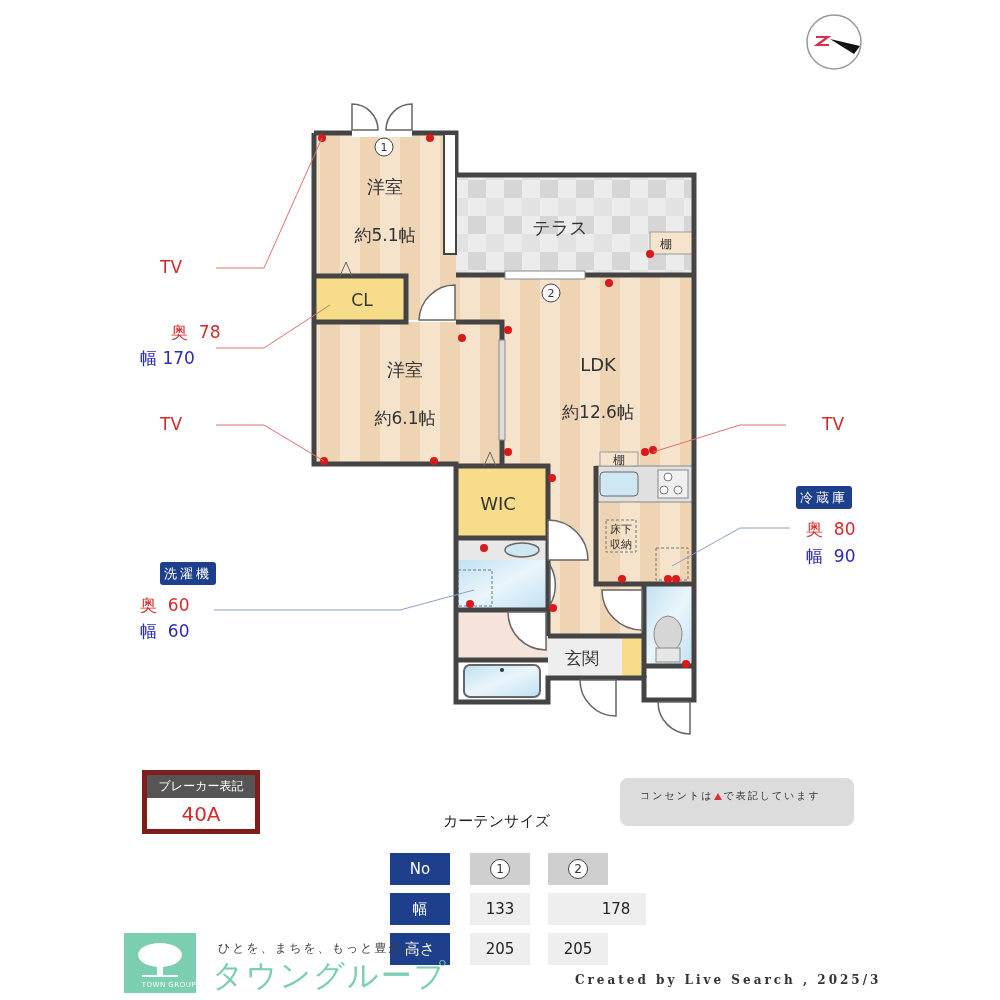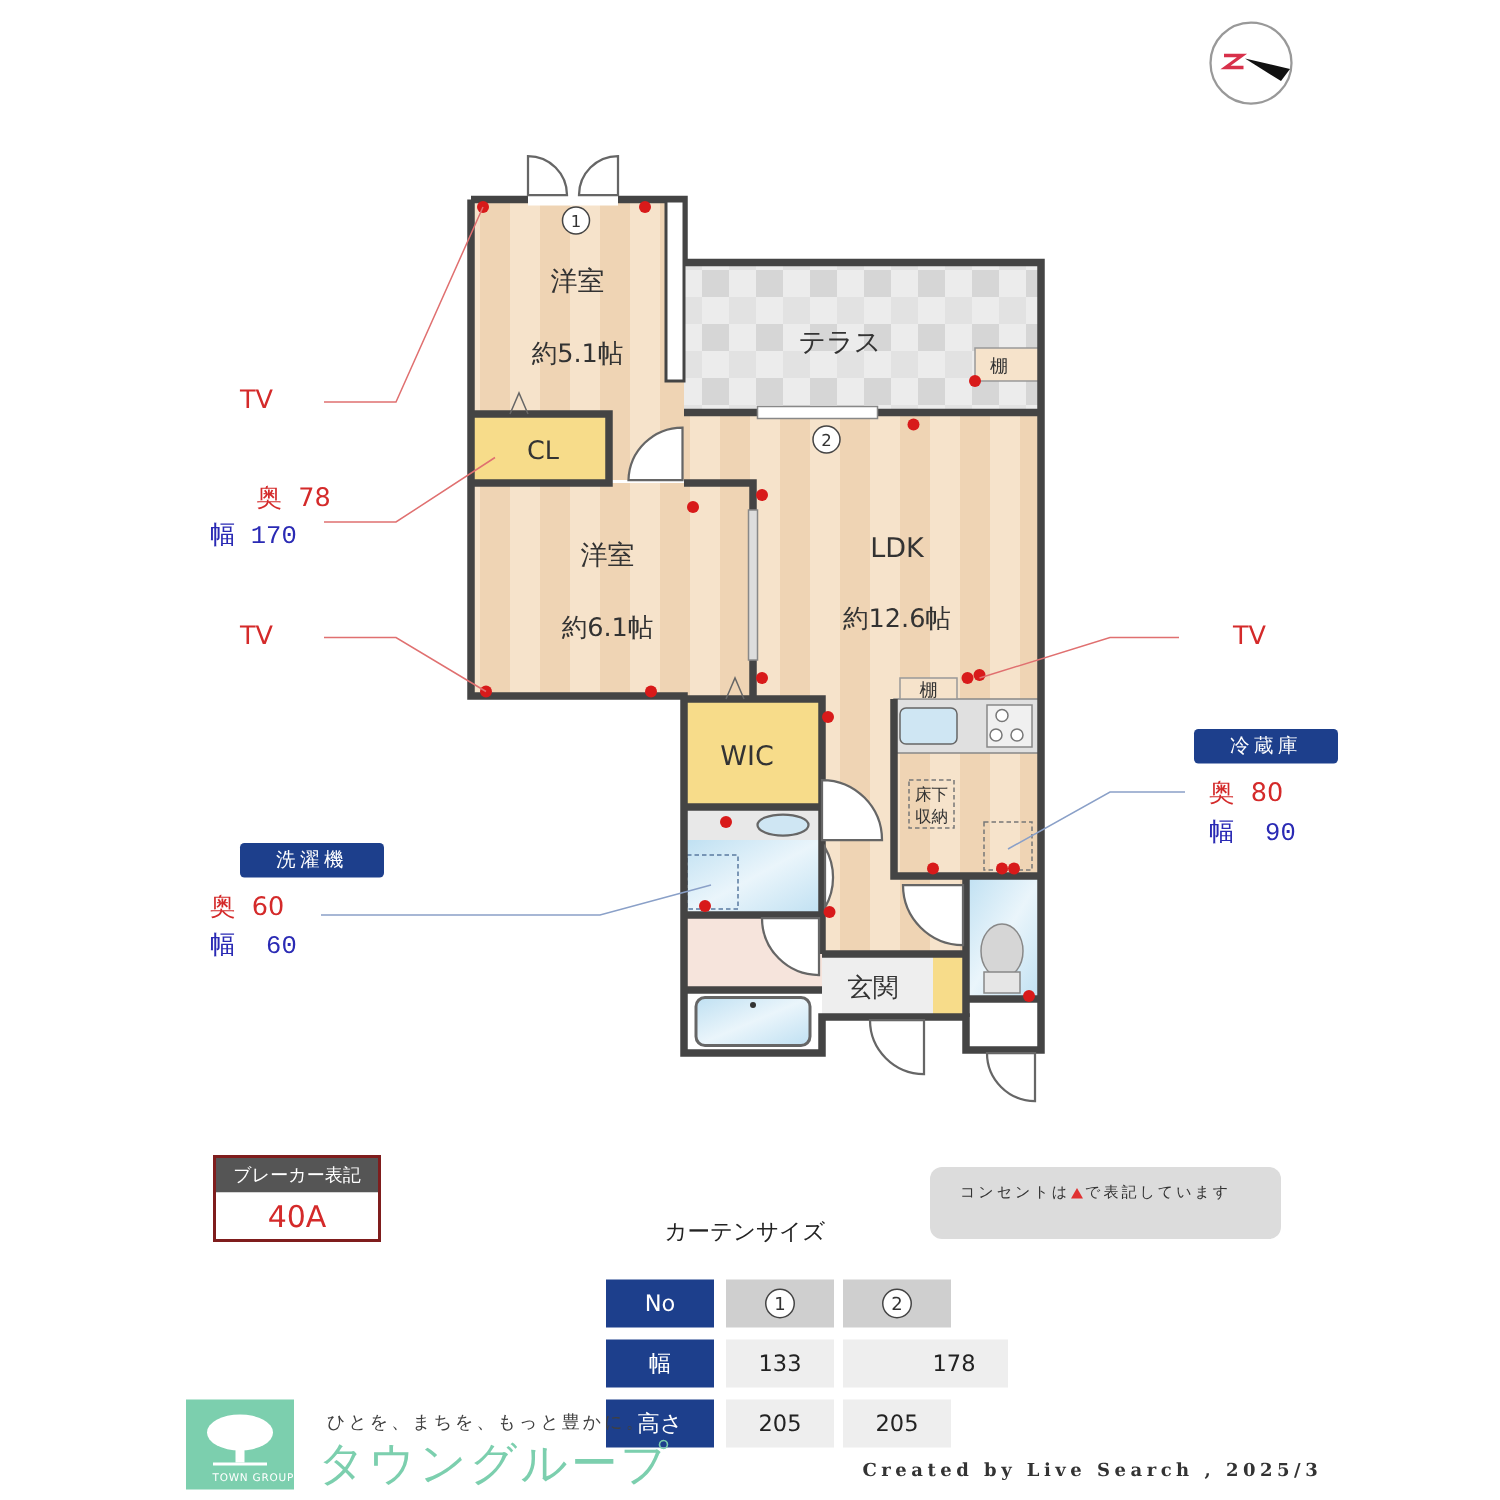--- a/index.html
+++ b/index.html
@@ -1,30 +1,30 @@
 <!DOCTYPE html>
 <html><head>
 <meta charset="utf-8">
 <style>
   html,body{margin:0;padding:0;background:#fff;}
   body{width:1000px;height:1000px;position:relative;overflow:hidden;font-family:"DejaVu Sans","Liberation Sans",sans-serif;}
   .abs{position:absolute;}
   svg text{font-family:"DejaVu Sans","Liberation Sans",sans-serif;}
   .lbl{position:absolute;font-size:17px;line-height:1;white-space:nowrap;}
   .red{color:#d42a2a;}
-  .blue{color:#2a2ab4;font-family:Liberation Mono, monospace;}
-  .badge{position:absolute;background:#1d3f8c;color:#fff;font-size:13px;letter-spacing:3px;border-radius:3px;padding:5px 24px;line-height:1;}
-  .breaker{position:absolute;left:142px;top:770px;width:108px;border:2px solid #7f1d1d;}
+  .blue{color:#2a2ab4;}
+  .badge{position:absolute;background:#1d3f8c;color:#fff;font-size:13px;letter-spacing:3px;border-radius:3px;padding:5px 4px;line-height:1;}
+  .breaker{position:absolute;left:142px;top:770px;width:108px;border:5px solid #7f1d1d;}
   .breaker .hd{background:#555;color:#fff;font-size:12px;text-align:center;padding:3px 0;}
   .breaker .val{color:#d42a2a;font-size:20px;text-align:center;padding:4px 0 3px;background:#fff;}
   .note{position:absolute;left:620px;top:778px;width:234px;height:48px;background:#dcdcdc;border-radius:8px;font-size:10px;color:#333;letter-spacing:2px;padding:8px 0 0 20px;box-sizing:border-box;line-height:20px;}
   .note .tri{display:inline-block;width:0;height:0;border-left:4px solid transparent;border-right:4px solid transparent;border-bottom:7px solid #e03030;vertical-align:middle;margin:0 1px;}
   .curtain-title{position:absolute;left:443px;top:812px;font-size:15px;color:#222;}
   .ct{position:absolute;}
-  .ct .cell{position:absolute;width:72px;height:32px;display:flex;align-items:center;justify-content:center;font-size:15px;margin-left:14px;}
+  .ct .cell{position:absolute;width:60px;height:32px;display:flex;align-items:center;justify-content:center;font-size:15px;}
   .ct .h{background:#1d3f8c;color:#fff;}
   .ct .g{background:#cfcfcf;color:#333;}
   .ct .v{background:#eeeeee;color:#222;}
   .circ{display:inline-flex;width:18px;height:18px;border:1px solid #444;border-radius:50%;align-items:center;justify-content:center;font-size:12px;background:#fff;}
   .logo{position:absolute;left:124px;top:933px;width:72px;height:60px;background:#7ccfae;}
   .logo-txt{position:absolute;left:0;bottom:4px;width:72px;text-align:right;color:#fff;font-size:7px;letter-spacing:0.5px;}
   .slogan{position:absolute;left:218px;top:940px;font-size:12px;color:#404040;letter-spacing:2px;}
   .brand{position:absolute;left:212px;top:955px;font-size:31px;color:#7ccfae;letter-spacing:2px;}
   .credit{position:absolute;left:575px;top:973px;font-family:"DejaVu Serif","Liberation Serif",serif;font-weight:bold;font-size:12px;letter-spacing:3px;color:#333;text-align:center;}
 </style>

